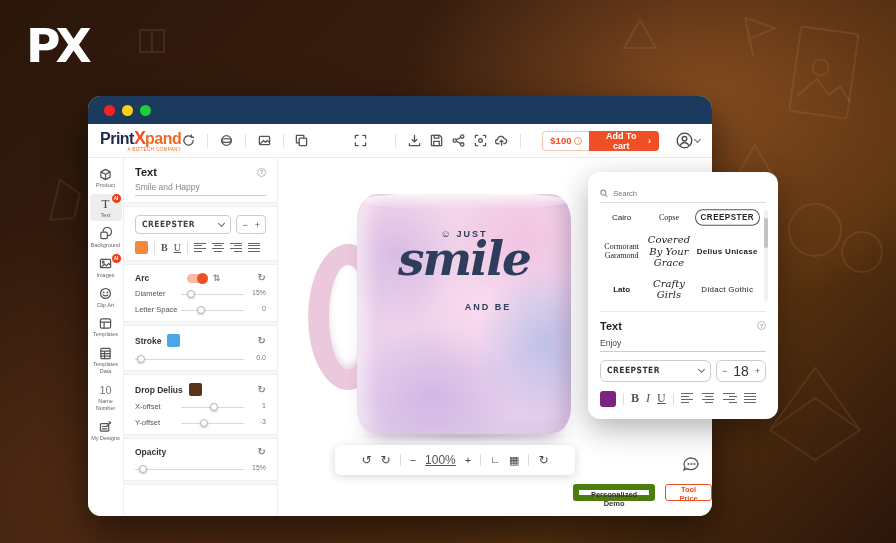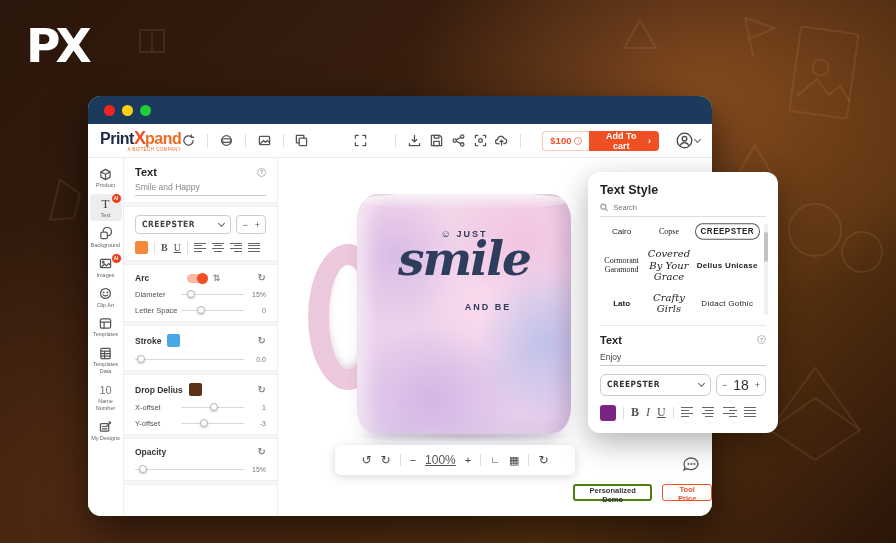--- a/index.html
+++ b/index.html
@@ -67,21 +67,21 @@
   .fmtbtn.u{text-decoration:underline}
   .fmtbtn.i{font-style:italic}
   .vline{width:1px;height:12px;background:#ddd}
   .al{width:12px;height:10px;cursor:pointer;background-repeat:no-repeat;
       background-image:linear-gradient(#666,#666),linear-gradient(#666,#666),linear-gradient(#666,#666),linear-gradient(#666,#666)}
   .al-left   {background-size:12px 1.3px,8px 1.3px,12px 1.3px,8px 1.3px;background-position:0 0,0 2.8px,0 5.6px,0 8.4px}
   .al-center {background-size:12px 1.3px,8px 1.3px,12px 1.3px,8px 1.3px;background-position:0 0,50% 2.8px,0 5.6px,50% 8.4px}
   .al-right  {background-size:12px 1.3px,8px 1.3px,12px 1.3px,8px 1.3px;background-position:0 0,100% 2.8px,0 5.6px,100% 8.4px}
   .al-justify{background-size:12px 1.3px,12px 1.3px,12px 1.3px,12px 1.3px;background-position:0 0,0 2.8px,0 5.6px,0 8.4px}
   .gap{height:5px;background:#f7f7f7;border-top:1px solid #efefef;border-bottom:1px solid #efefef}
-  .srow{display:flex;align-items:center;margin-top:6px}
+  .srow{display:flex;margin-top:6px}
   .srow .lab{font-size:7.5px;color:#555;width:46px}
   .slider{flex:1;height:10px;position:relative}
   .slider .track{position:absolute;left:0;right:0;top:4.5px;height:1px;background:#d9d9d9}
   .slider .knob{position:absolute;top:0.5px;width:8px;height:8px;border-radius:50%;background:#fff;border:1px solid #b5b5b5;box-shadow:0 1px 2px rgba(0,0,0,.2);cursor:pointer}
   .sval{font-size:7px;color:#777;width:22px;text-align:right}
   .secthead{display:flex;align-items:center;font-size:8.5px;font-weight:bold;color:#333;gap:6px}
   .reset{margin-left:auto;color:#888;font-size:10px;cursor:pointer;line-height:1}
   .toggle{width:20px;height:9px;border-radius:5px;background:#f9b9a3;position:relative;cursor:pointer}
   .toggle::after{content:"";position:absolute;right:-1px;top:-1px;width:11px;height:11px;border-radius:50%;background:#f04e23}
 
@@ -107,21 +107,21 @@
   .mug-shadow{position:absolute;left:70px;top:272px;width:230px;height:12px;border-radius:50%;background:radial-gradient(closest-side,rgba(60,40,70,.18),rgba(0,0,0,0))}
 
   .canvasbar{position:absolute;left:57px;top:287px;width:240px;height:30px;background:#fff;border-radius:6px;box-shadow:0 2px 10px rgba(0,0,0,.16);display:flex;align-items:center;justify-content:center;gap:9px;font-size:12px;color:#444}
   .canvasbar .zoomtxt{font-size:12px;color:#555;text-decoration:underline}
   .canvasbar .cbi{cursor:pointer;line-height:1}
   .canvasbar .sm{font-size:11px}
 
   .chatic{position:absolute;left:404px;top:298px;cursor:pointer}
   .chatic svg{width:19px;height:17px;stroke:#555;fill:none;stroke-width:1.3;stroke-linecap:round}
   .demo-btns{position:absolute;left:295px;top:326px;display:flex;gap:10px}
-  .btn-demo{height:17px;border:2px solid #4d7c0f;border-radius:3px;background:#fff;font-size:7.5px;font-weight:bold;color:#333;padding:0 9px;cursor:pointer;font-family:inherit}
+  .btn-demo{height:17px;border:6px solid #4d7c0f;border-radius:3px;background:#fff;font-size:7.5px;font-weight:bold;color:#333;padding:0 9px;cursor:pointer;font-family:inherit}
   .btn-price{height:17px;border:1px solid #f04e23;border-radius:3px;background:#fff;font-size:7.5px;font-weight:bold;color:#f04e23;padding:0 9px;cursor:pointer;font-family:inherit}
 
   
   .tsp{position:absolute;left:588px;top:172px;width:190px;background:#fff;border-radius:12px;box-shadow:0 10px 30px rgba(0,0,0,.3);padding:11px 12px 12px;z-index:5}
   .tsp-title{font-size:12.5px;font-weight:bold;color:#222}
   .search{display:flex;align-items:center;gap:5px;border-bottom:1px solid #ddd;padding:4px 0 4px;margin-top:2px}
   .search svg{width:9px;height:9px;stroke:#999;fill:none;stroke-width:1.4}
   .search input{border:none;outline:none;font-size:7.5px;color:#666;width:100%;background:transparent;font-family:inherit}
   .fontgrid{display:grid;grid-template-columns:1fr 1fr 1fr;margin-top:7px;row-gap:9px;column-gap:4px;position:relative;padding-right:6px}
   .fcell{font-size:8px;color:#222;text-align:center;display:flex;align-items:center;justify-content:center;cursor:pointer;line-height:1.15}
@@ -493,21 +493,20 @@
         </svg>
     </span>
     <div class="demo-btns">
       <button class="btn-demo">Personalized Demo</button>
       <button class="btn-price">Tool Price</button>
     </div>
   </div>
 </div>
 
 <div class="tsp">
-  <div class="tsp-title">Text Style</div>
   <div class="search">
     <svg viewBox="0 0 10 10">
         <circle cx="4" cy="4" r="3"></circle>
         <path d="M6.3 6.3L9 9"></path>
       </svg>
     <input placeholder="Search" style="">
   </div>
   <div class="fontgrid">
     <span class="fcell">Cairo</span>
     <span class="fcell f-serif">Copse</span>

